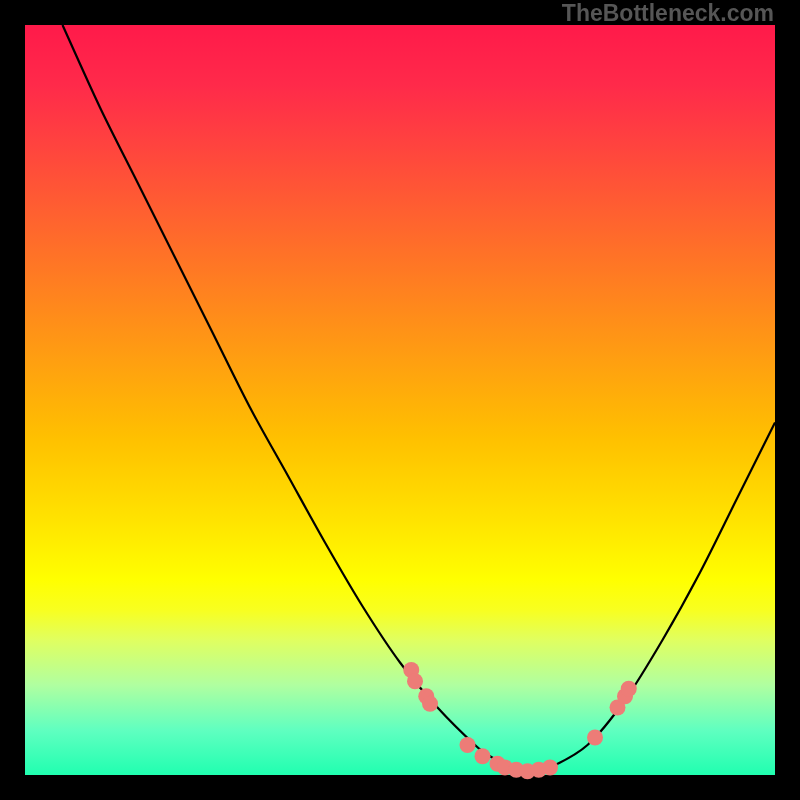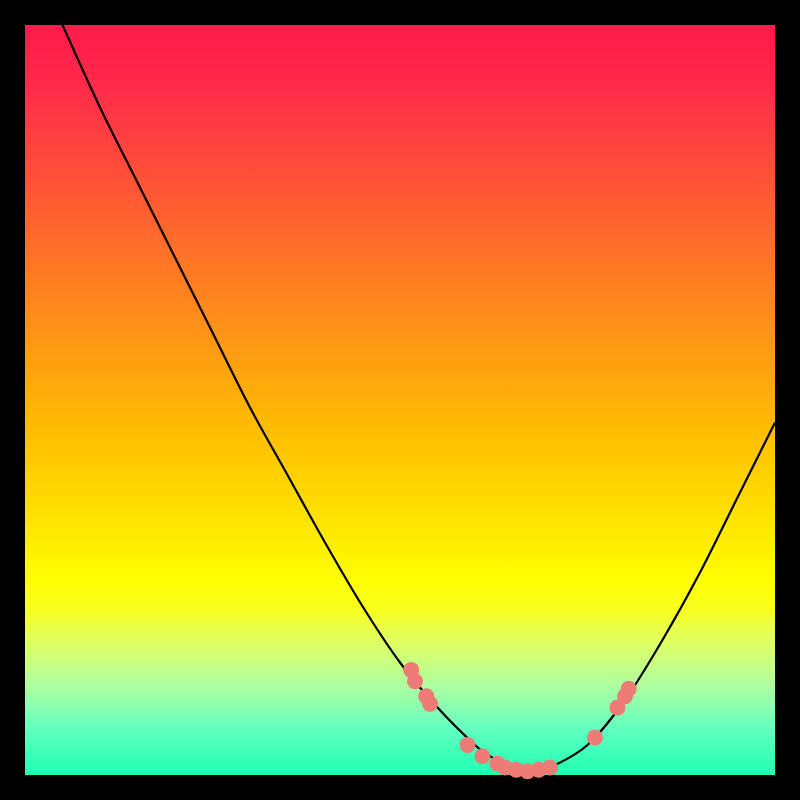--- a/index.html
+++ b/index.html
@@ -46,20 +46,21 @@
     position: absolute;
     left: 0; top: 0;
     width: 750px; height: 750px;
     overflow: visible;
   }
 </style>
 </head>
 <body>
 
 <div class="outer">
+  <div class="watermark">TheBottleneck.com</div>
   <div class="plot">
     <svg class="curve" viewBox="0 0 750 750">
       <path id="curve-path" fill="none" stroke="#000" stroke-width="2.2" d="M 37.5 0 C 43.75 13.75 62.5 56.25 75 82.5 C 87.5 108.75 100 132.5 112.5 157.5 C 125 182.5 137.5 207.5 150 232.5 C 162.5 257.5 175 282.5 187.5 307.5 C 200 332.5 212.5 358.75 225 382.5 C 237.5 406.25 250 427.5 262.5 450 C 275 472.5 287.5 495.625 300 517.5 C 312.5 539.375 325 561.25 337.5 581.25 C 350 601.25 362.5 620.625 375 637.5 C 387.5 654.375 400.00000000000006 668.75 412.50000000000006 682.5 C 425.00000000000006 696.25 441.25 711.875 450 720 C 458.75 728.125 458.75 727.5 465 731.25 C 471.25 735 480 740 487.5 742.5 C 495 745 503.75000000000006 746.25 510.00000000000006 746.25 C 516.25 746.25 516.25 746.875 525 742.5 C 533.75 738.125 550 731.25 562.5 720 C 575 708.75 587.5 692.5 600 675 C 612.5 657.5 625 636.25 637.5 615 C 650 593.75 662.5 571.25 675 547.5 C 687.5 523.75 700 497.5 712.5 472.5 C 725 447.5 743.75 410 750 397.5"></path>
       <g id="markers">
           <circle cx="386.25" cy="645" r="8" fill="#ed7c77"></circle>
           <circle cx="390" cy="656.25" r="8" fill="#ed7c77"></circle>
           <circle cx="401.25" cy="671.25" r="8" fill="#ed7c77"></circle>
           <circle cx="405" cy="678.75" r="8" fill="#ed7c77"></circle>
           <circle cx="442.5" cy="720" r="8" fill="#ed7c77"></circle>
           <circle cx="457.5" cy="731.25" r="8" fill="#ed7c77"></circle>

